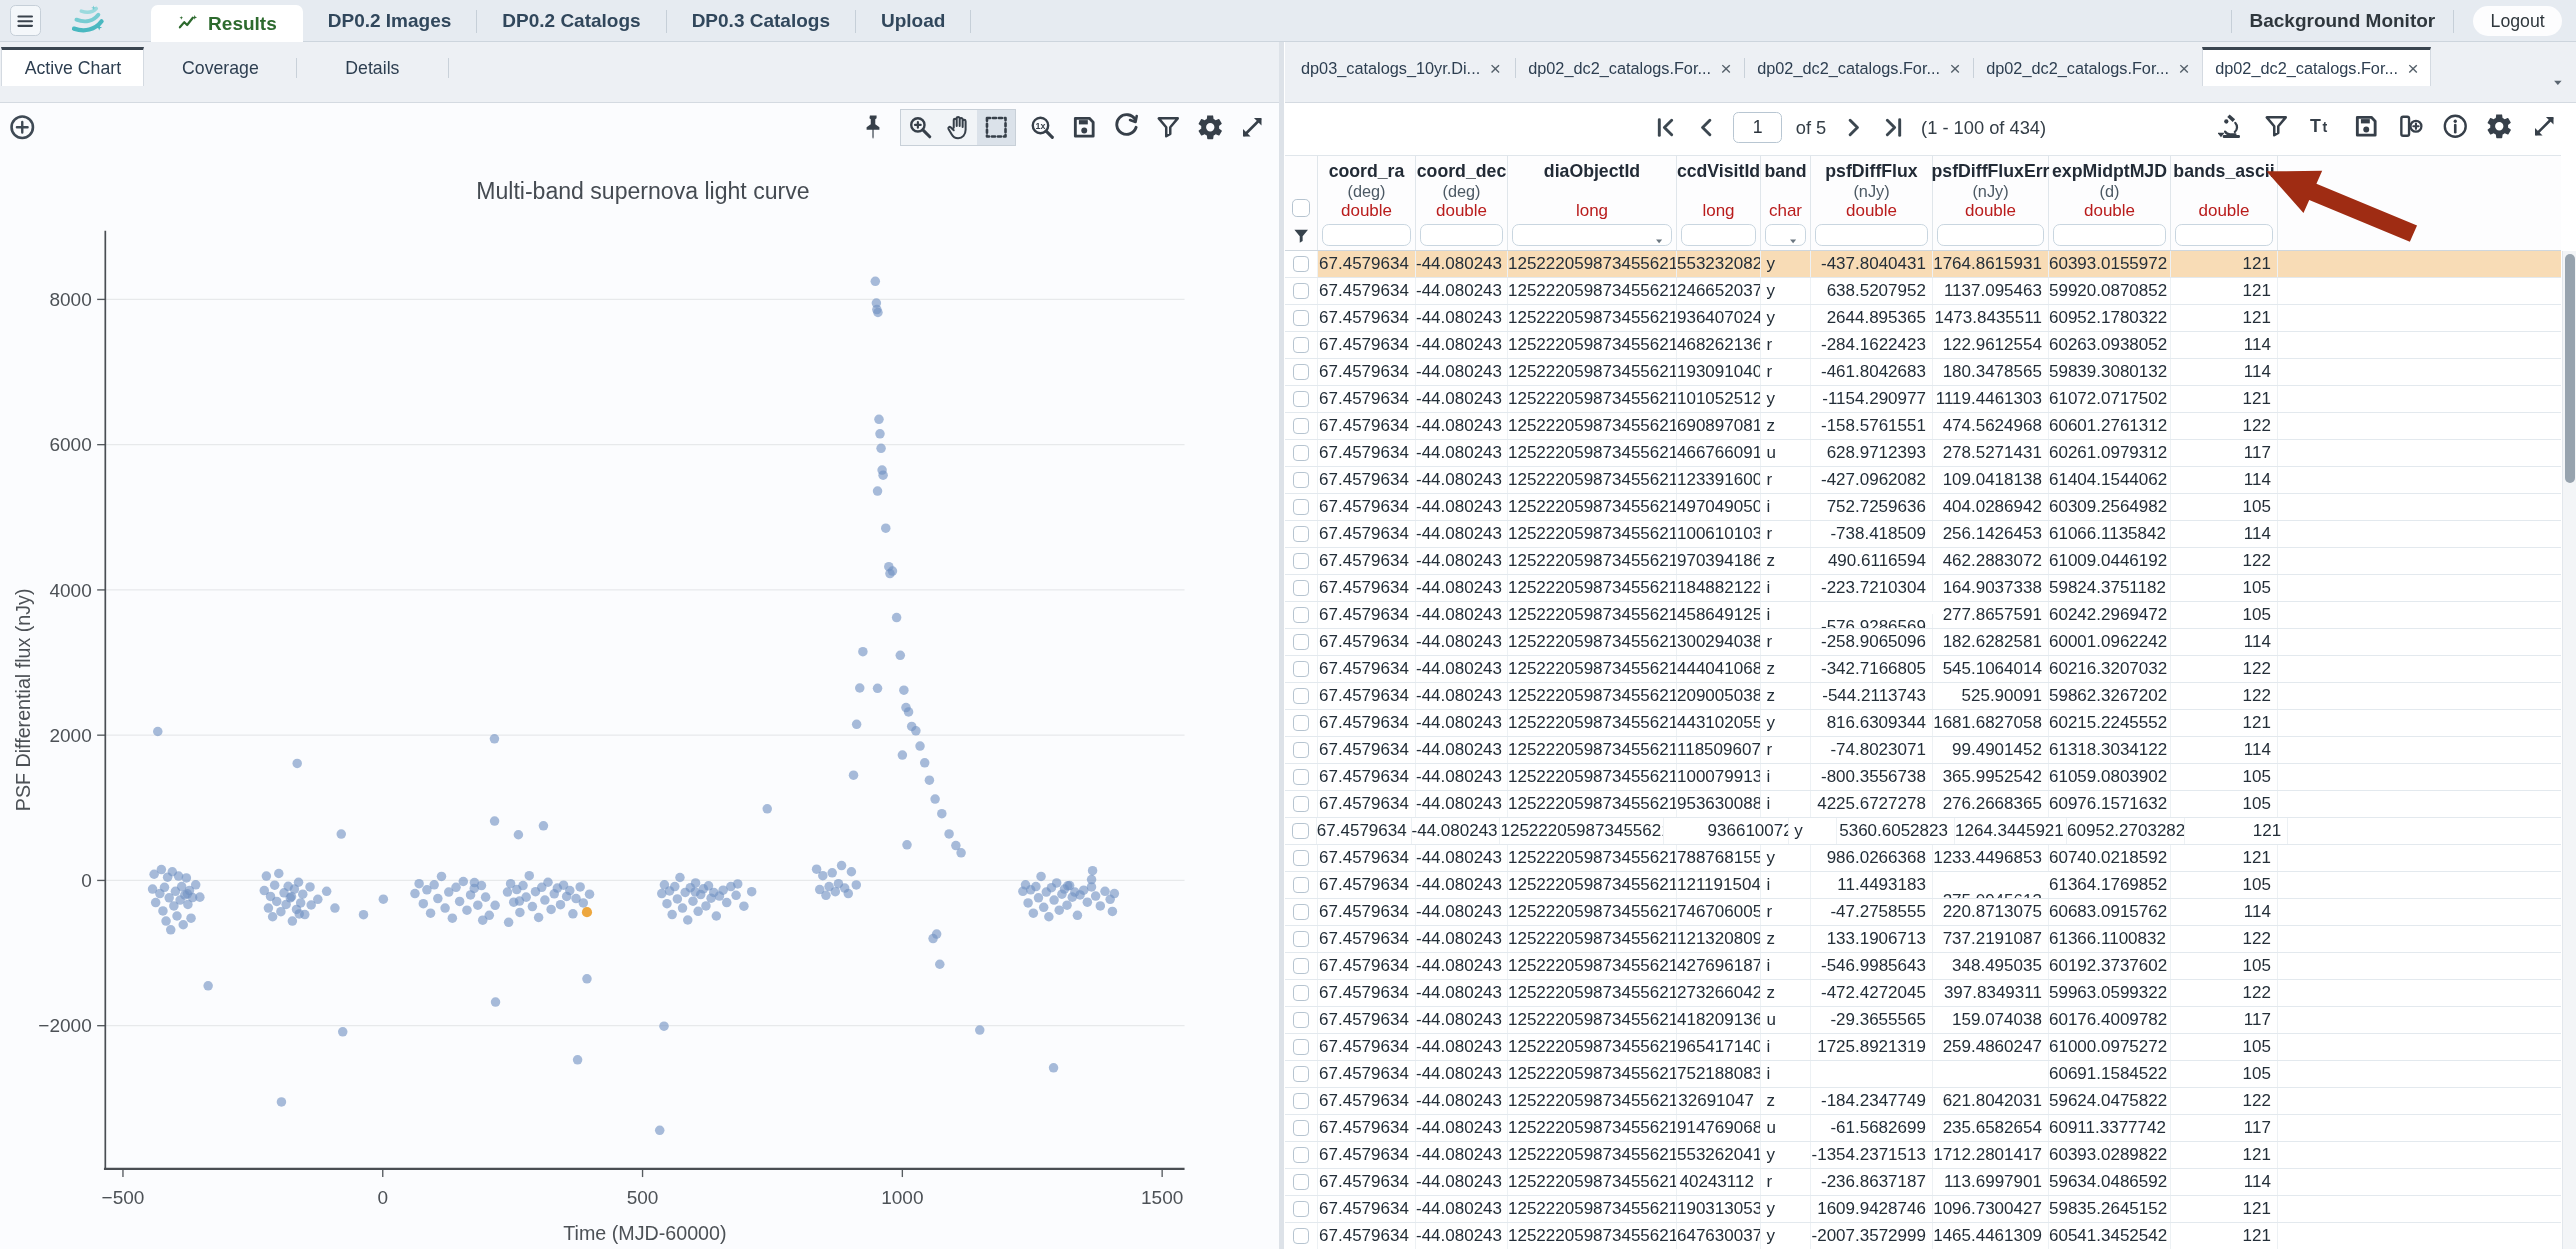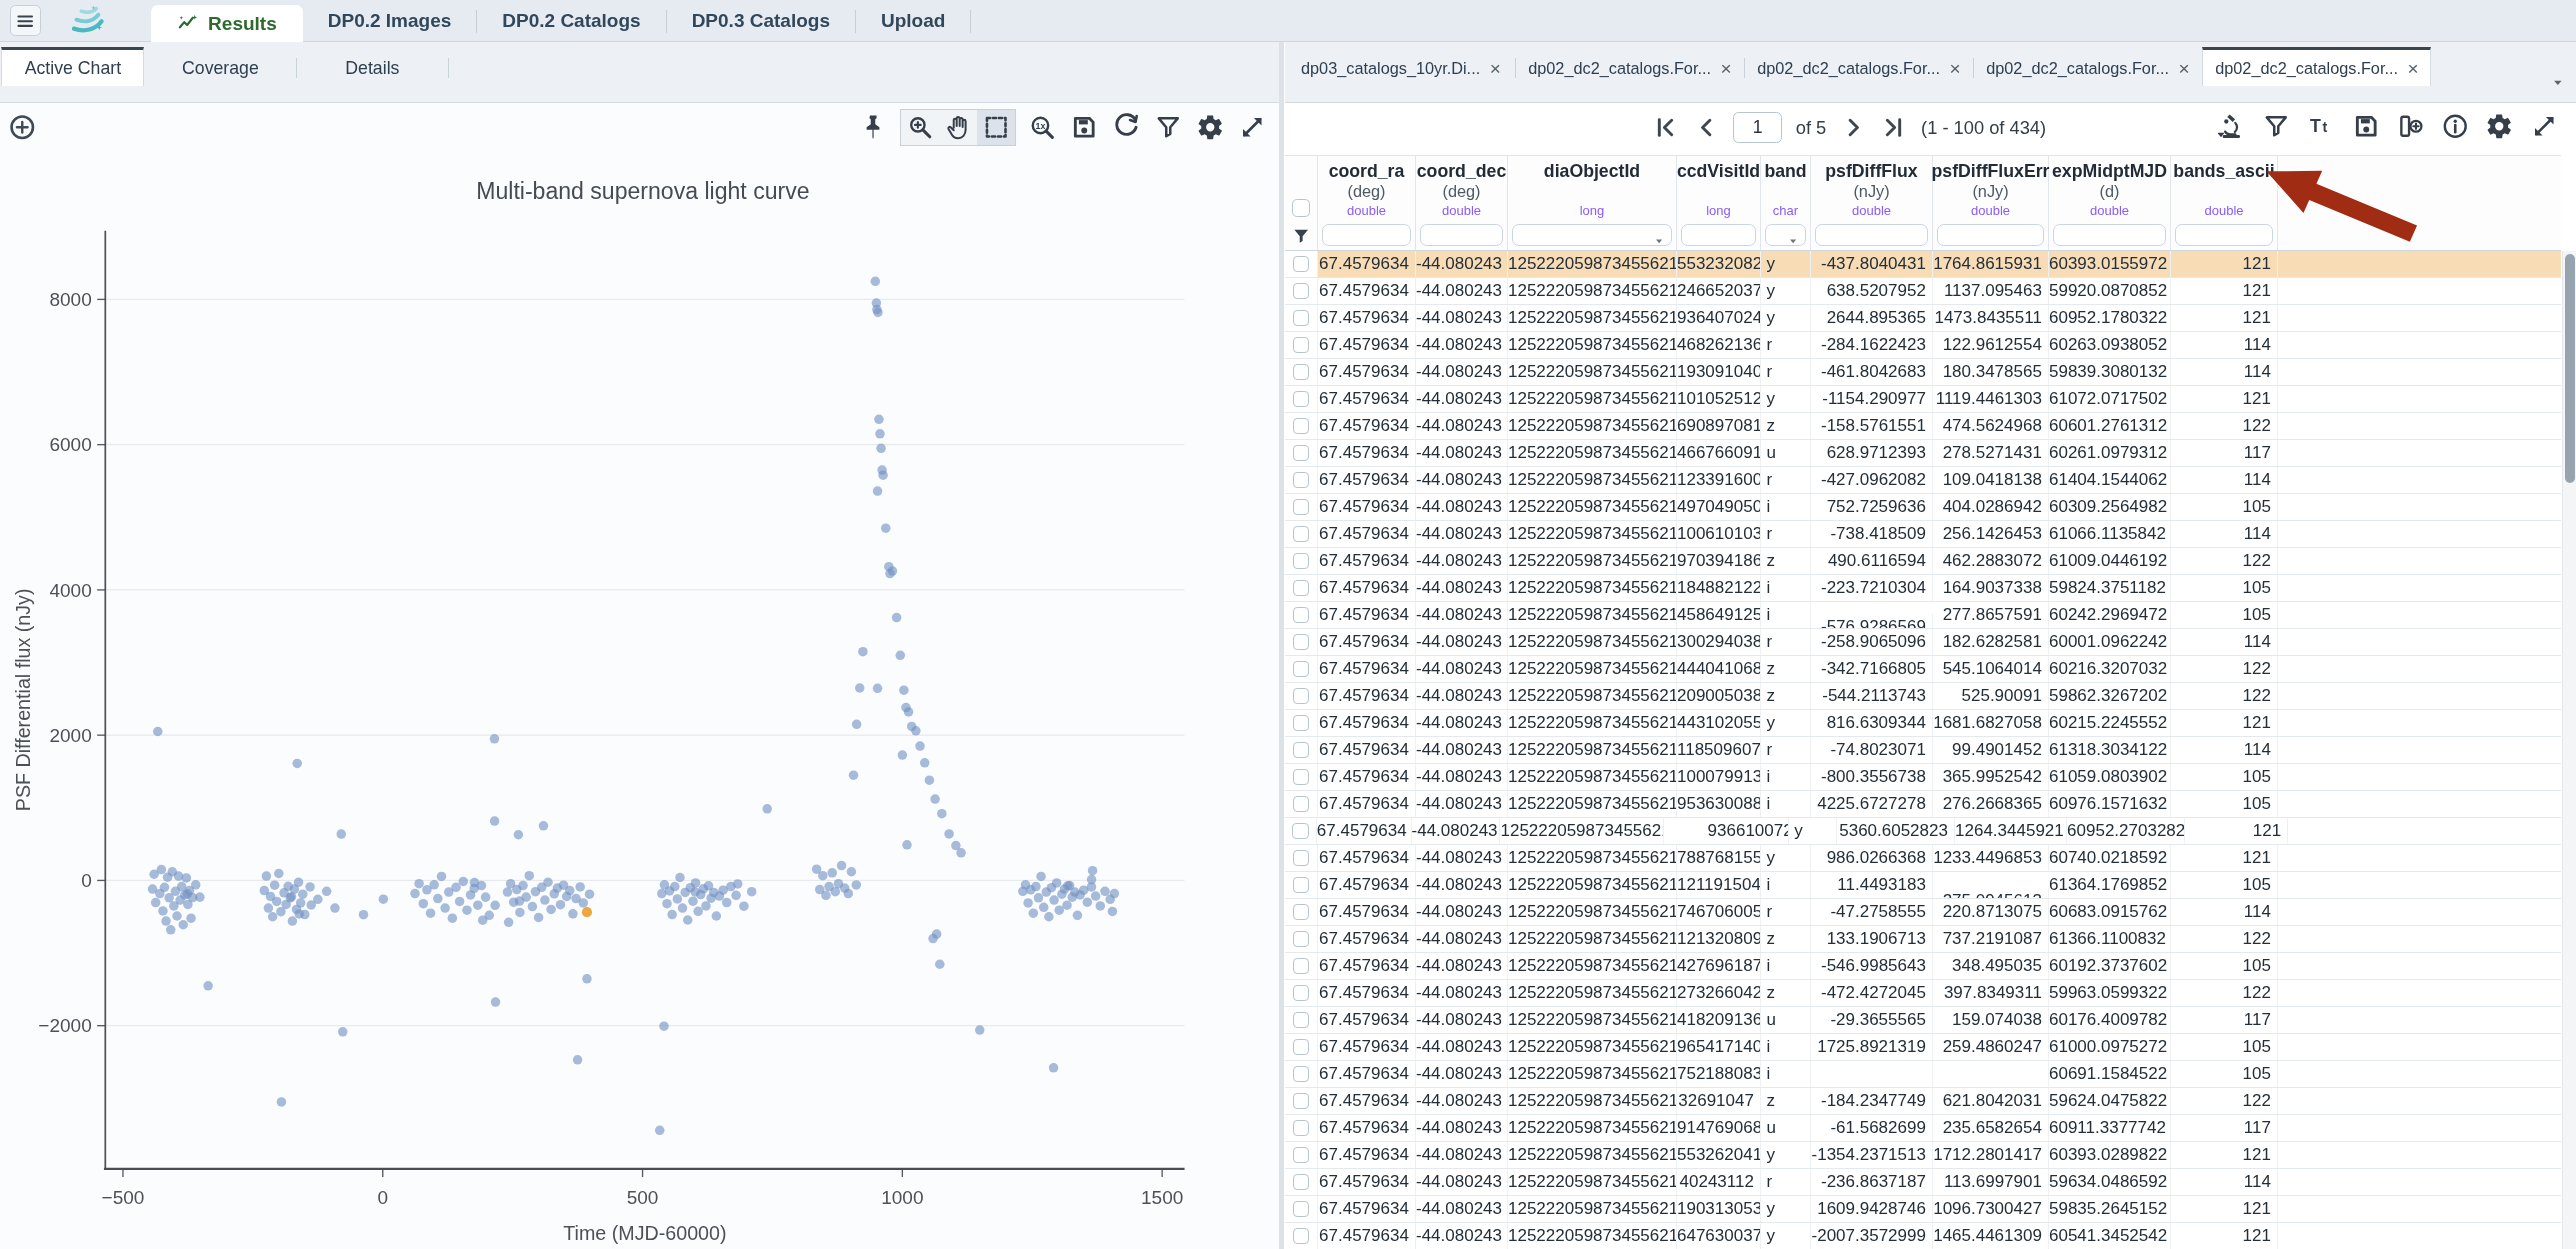--- a/index.html
+++ b/index.html
@@ -63,21 +63,21 @@
   .pgtext { font-size:18.3px; color:#333d46; }
   #table-toolbar { position:absolute; right:16.3px; top:4.1px; display:flex; align-items:center; gap:13.6px; color:#363f49; }
 
   
   #thead { position:absolute; left:0; top:113px; width:1276px; height:96px; display:flex;
            border-top:0.7px solid #e0e6eb; border-bottom:0.7px solid #cfd7de; background:#fdfdfe; }
   .hcell { border-right:0.7px solid #e0e6eb; display:flex; flex-direction:column; align-items:center;
            padding-top:4.1px; position:relative; }
   .hname { font-size:17.7px; font-weight:700; color:#222b36; line-height:22px; }
   .hunit { font-size:16.3px; color:#4c5964; line-height:19px; }
-  .htype { font-size:13px; color:#8b5cf6; line-height:20.4px; margin-top:auto; }
+  .htype { font-size:17px; color:#b91c1c; line-height:20.4px; margin-top:auto; }
   .hfilter { margin:2.7px 3.4px 4.1px; height:33px; width:calc(100% - 8.1px); border:0.7px solid #c9d6e0;
              border-radius:6.8px; background:#fff; position:relative; }
   .hfilter .caret { position:absolute; right:5.4px; top:9.5px; width:12.2px; height:12.2px; color:#6a7680; }
   .cbcol { align-items:center; }
   .cbcol .checkbox { margin-top:39px; }
   .checkbox { width:17.7px; height:17.7px; border:1.4px solid #b6c4d0; border-radius:4.8px; background:#fff; }
   .cbcol .ic-funnel { width:20.4px; height:20.4px; margin-top:9.5px; color:#37424c; }
   #tbody { position:absolute; left:0; top:209px; width:1276px; height:998px; overflow:hidden; }
   .trow { display:flex; height:27px; border-bottom:0.7px solid #e3e9ee; background:#fff; }
   .trow.selected .tcell { background:#f8dcb6; }
@@ -130,20 +130,24 @@
       <div class="top-tab inactive">
         <span>DP0.2 Catalogs</span>
       </div>
       <div class="top-tab inactive">
         <span>DP0.3 Catalogs</span>
       </div>
       <div class="top-tab inactive">
         <span>Upload</span>
       </div>
     </div>
+  <div id="topbar-right">
+    <div id="bg-monitor">Background Monitor</div>
+    <div id="logout-btn">Logout</div>
+  </div>
 </div>
 
 <div id="leftpanel">
   <div class="substrip">
     <div class="subtabs" id="left-tabs">
         <div class="subtab active" style="width: 143px;">
           <span>Active Chart</span>
         </div>
         <div class="subtab" style="width: 152px;">
           <span>Coverage</span>

